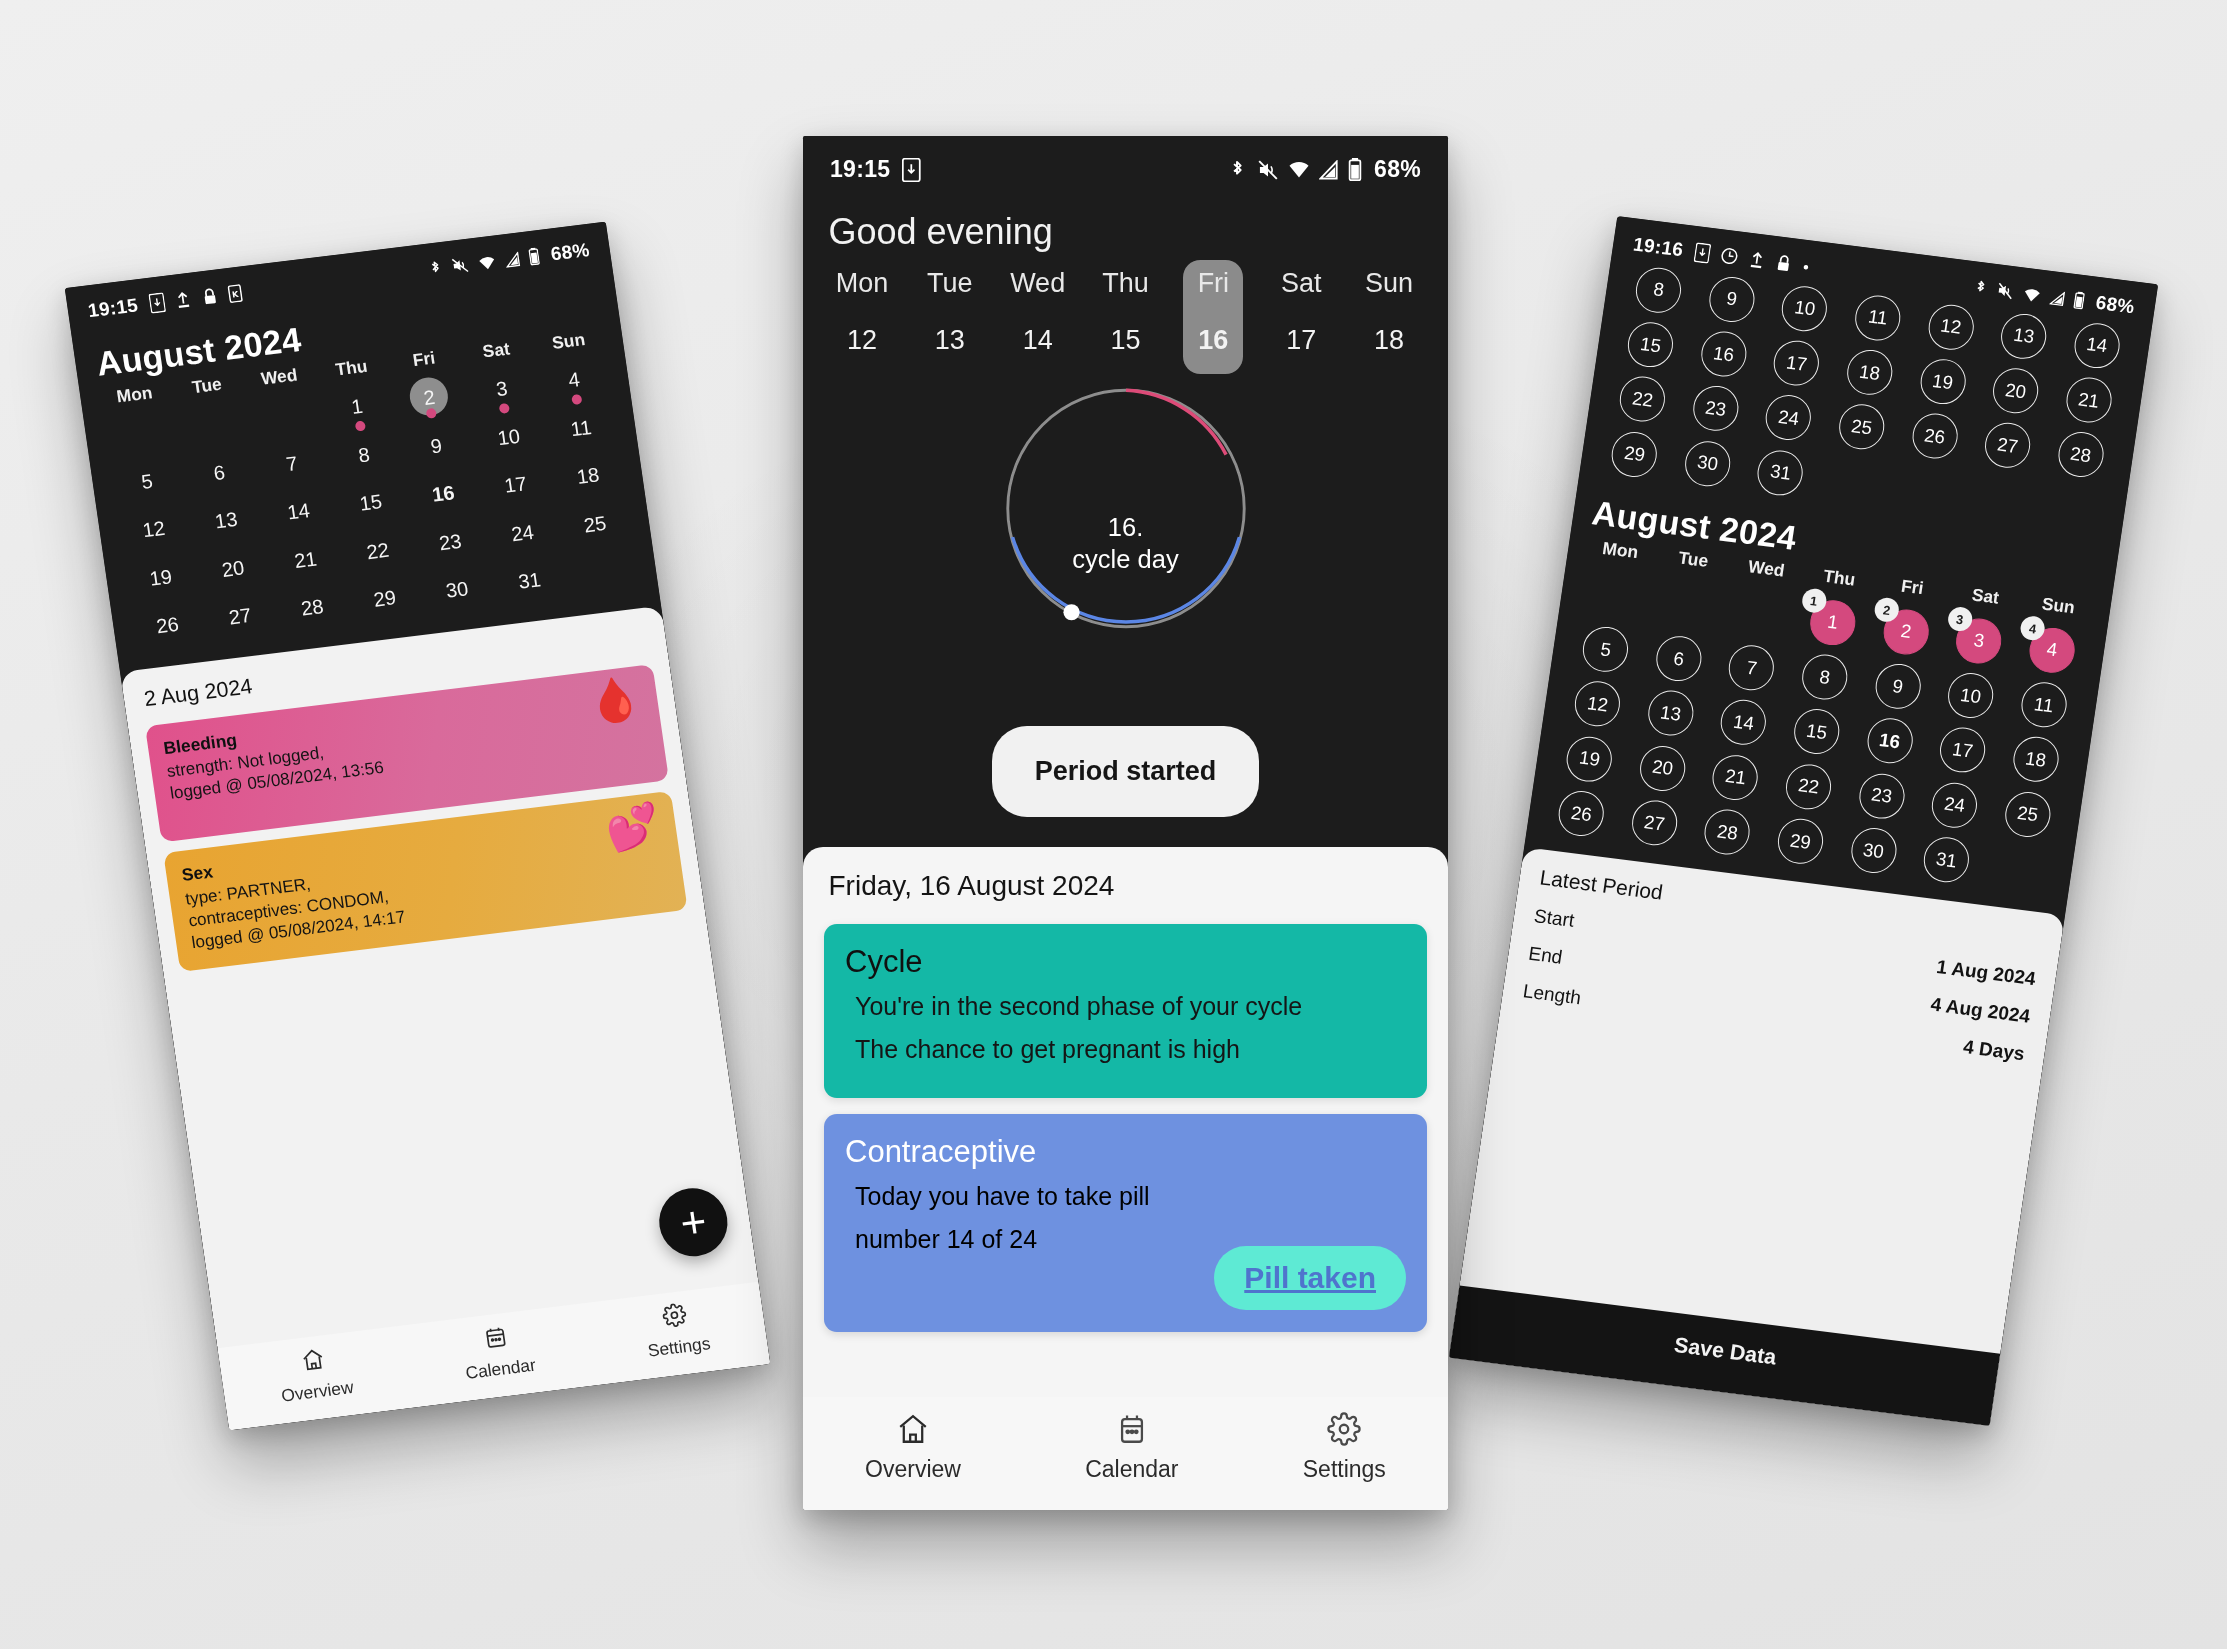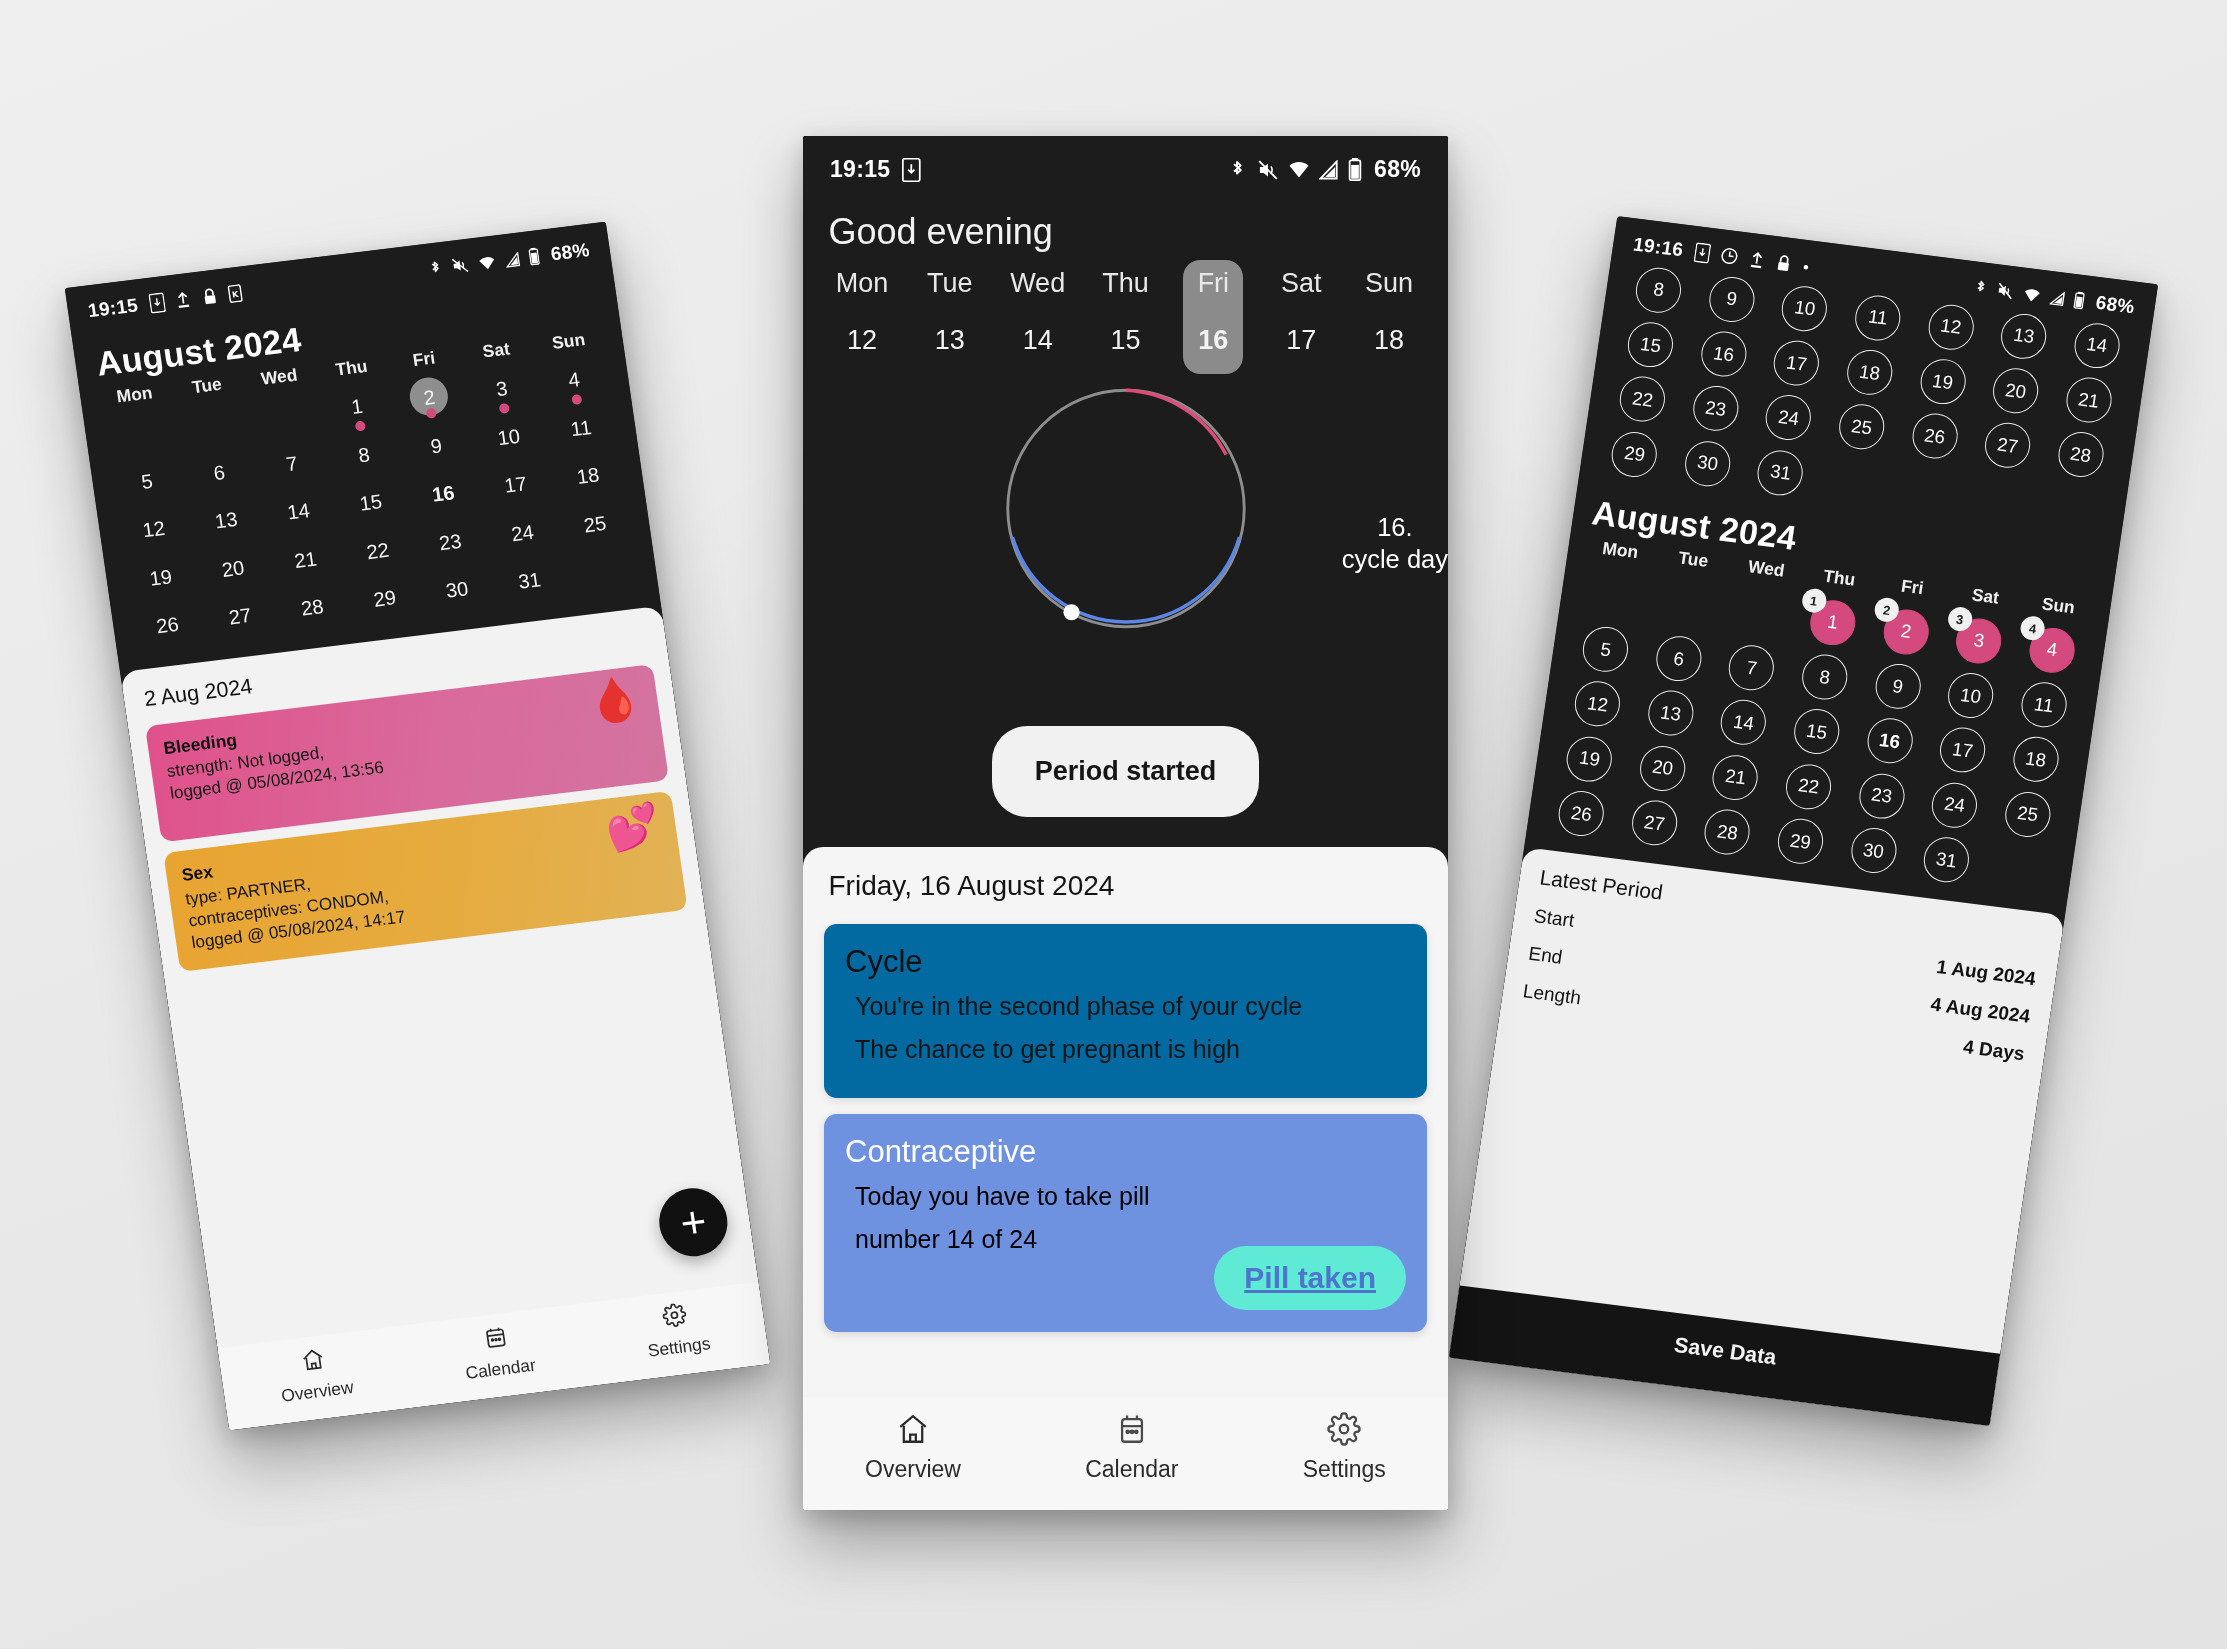--- a/index.html
+++ b/index.html
@@ -39,33 +39,33 @@
   }
   .greet{color:#f2f2f2;font-size:36px;padding:28px 25.5px 5.8px 25.5px;font-weight:400;}
   .weekstrip{display:flex;padding:0 15px;justify-content:space-between;position:relative;}
   .wd{flex:1;text-align:center;position:relative;padding:9.3px 0 15px;}
   .wd .dow{color:#e8e8e8;font-size:27px;margin-bottom:25.5px;position:relative;z-index:2;}
   .wd .dnum{color:#f3f3f3;font-size:27px;position:relative;z-index:2;}
   .wd.sel .dnum{font-weight:700;}
   .wd.sel::before{content:"";position:absolute;left:50%;transform:translateX(-50%);
     top:1.2px;width:60px;height:114px;border-radius:17.4px;background:#8b8b8b;z-index:1;}
 
-  .ringwrap{position:relative;height:325px;display:flex;align-items:center;justify-content:flex-end;margin-top:10.4px;}
+  .ringwrap{position:relative;height:325px;display:flex;align-items:center;justify-content:center;margin-top:10.4px;}
   .ringwrap svg{position:absolute;top:0;left:50%;transform:translateX(-50%);}
   .ringtext{position:relative;z-index:3;text-align:center;color:#fff;font-size:25.5px;line-height:1.28;}
 
   .periodbtn{margin:20px auto 0;display:block;background:#f1f1f1;color:#151515;
     border:none;border-radius:35px;font-size:27px;font-weight:700;padding:30px 43px;
     font-family:"Liberation Sans",sans-serif;cursor:pointer;}
 
   .sheet{margin-top:30px;background:#f5f5f5;border-radius:20px 20px 0 0;flex:1;
     display:flex;flex-direction:column;padding:0 0 0 0;}
   .sheet-date{font-size:28px;color:#141414;padding:23px 25.5px 5.8px 25.5px;}
   .card{margin:16px 21px 0 21px;border-radius:12.8px;padding:20px 21px 22px 21px;}
-  .card.white{background:#0369a1;box-shadow:0 2.3px 8px rgba(0,0,0,.10);}
+  .card.white{background:#14b8a6;box-shadow:0 2.3px 8px rgba(0,0,0,.10);}
   .card.blue{background:#6e91e0;box-shadow:0 2.3px 8px rgba(0,0,0,.12);}
   .card h3{margin:0 0 7px 0;font-size:31px;font-weight:400;color:#101010;}
   .card.blue h3{color:#fff;}
   .card p{margin:10px;font-size:25px;line-height:1.32;color:#151515;}
   .card.blue p{color:#000000;}
   .pillrow{display:flex;justify-content:flex-end;margin-top:-20px;}
   .pillbtn{background:#5eead4;color:#4f74cd;border:none;border-radius:32px;
     font-size:30px;font-weight:700;padding:15px 30px;font-family:"Liberation Sans",sans-serif;cursor:pointer;text-decoration:underline;}
 
   .navbar{margin-top:auto;background:#f7f7f7;display:flex;align-items:center;

